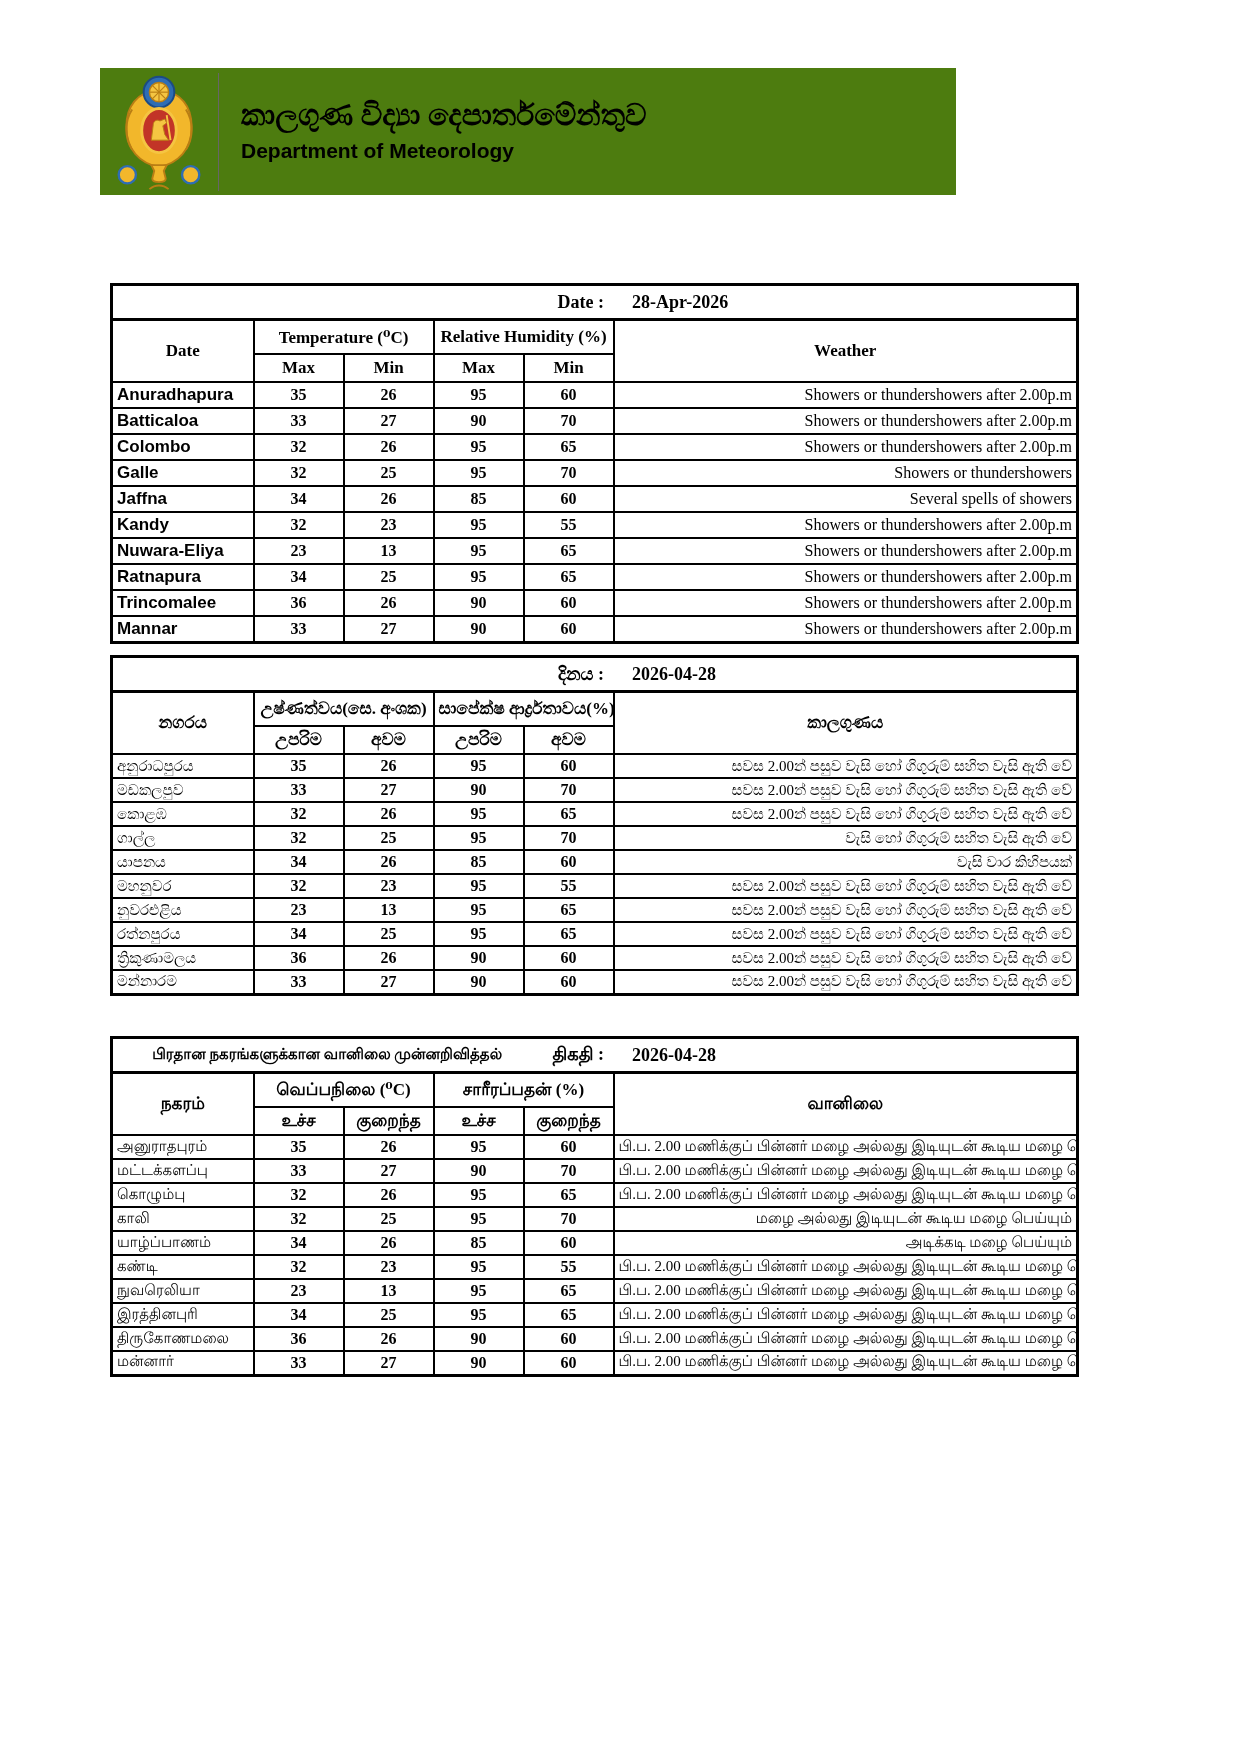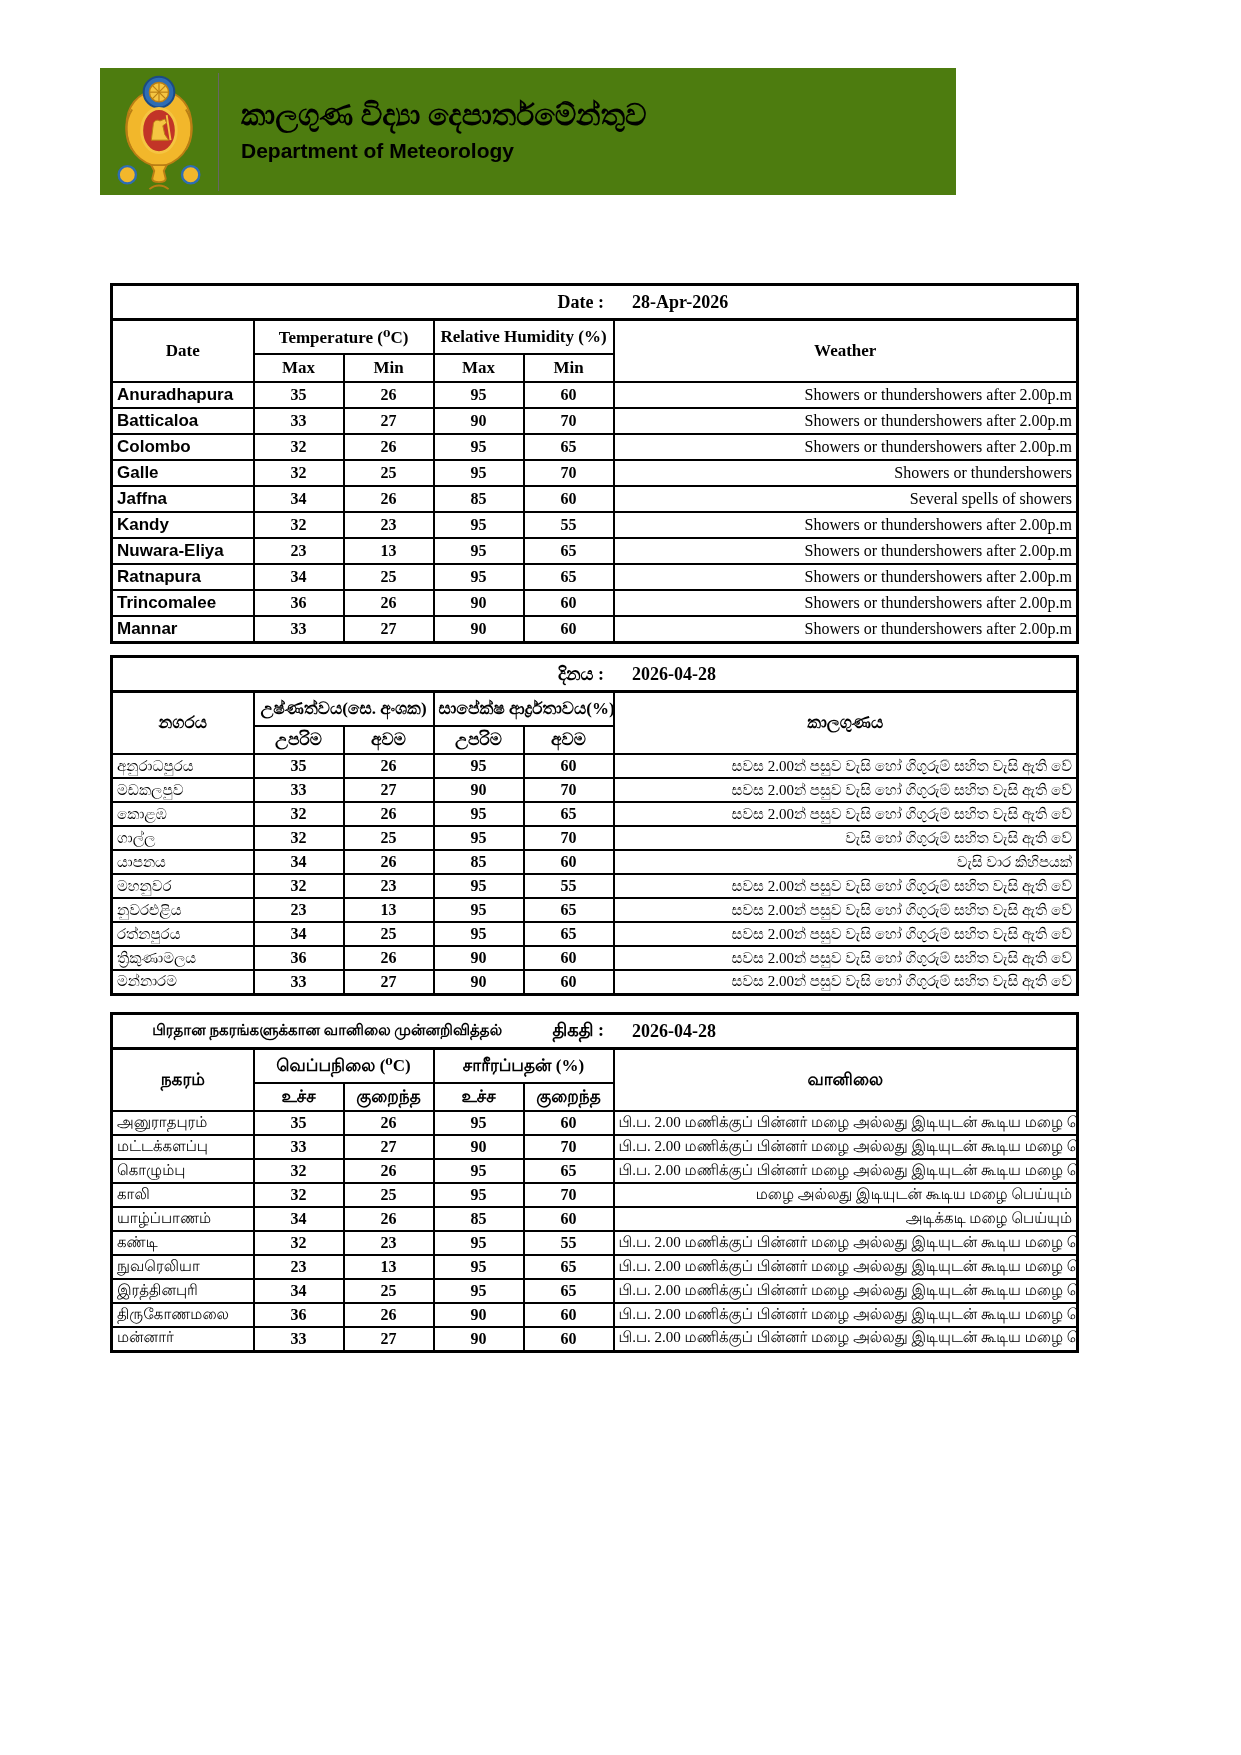--- a/index.html
+++ b/index.html
@@ -37,21 +37,21 @@
   .c-val{font-weight:bold;text-align:center;font-size:16px;}
   .c-weather{text-align:right;padding-left:10px;font-size:16px;}
   .t-en tbody tr{height:26px;}
   .t-si tbody tr{height:24px;}
   .t-ta tbody tr{height:24px;}
   .t-en .c-city{font-family:"Liberation Sans","DejaVu Sans",sans-serif;font-size:17px;}
   .t-si .c-city,.t-ta .c-city{font-weight:normal;font-size:15px;}
   .t-si .c-weather,.t-ta .c-weather{font-size:15px;}
   .t-en{top:283px;}
   .t-si{top:655px;border-radius:10px;}
-  .t-ta{top:1012px;padding-left:48px;}
+  .t-ta{top:1036px;padding-left:48px;}
 </style>
 </head>
 <body>
 
 <div class="page">
 
   <div class="header-band">
     <div class="logo-wrap">
       <svg width="96" height="122" viewBox="0 0 100 127">
 

